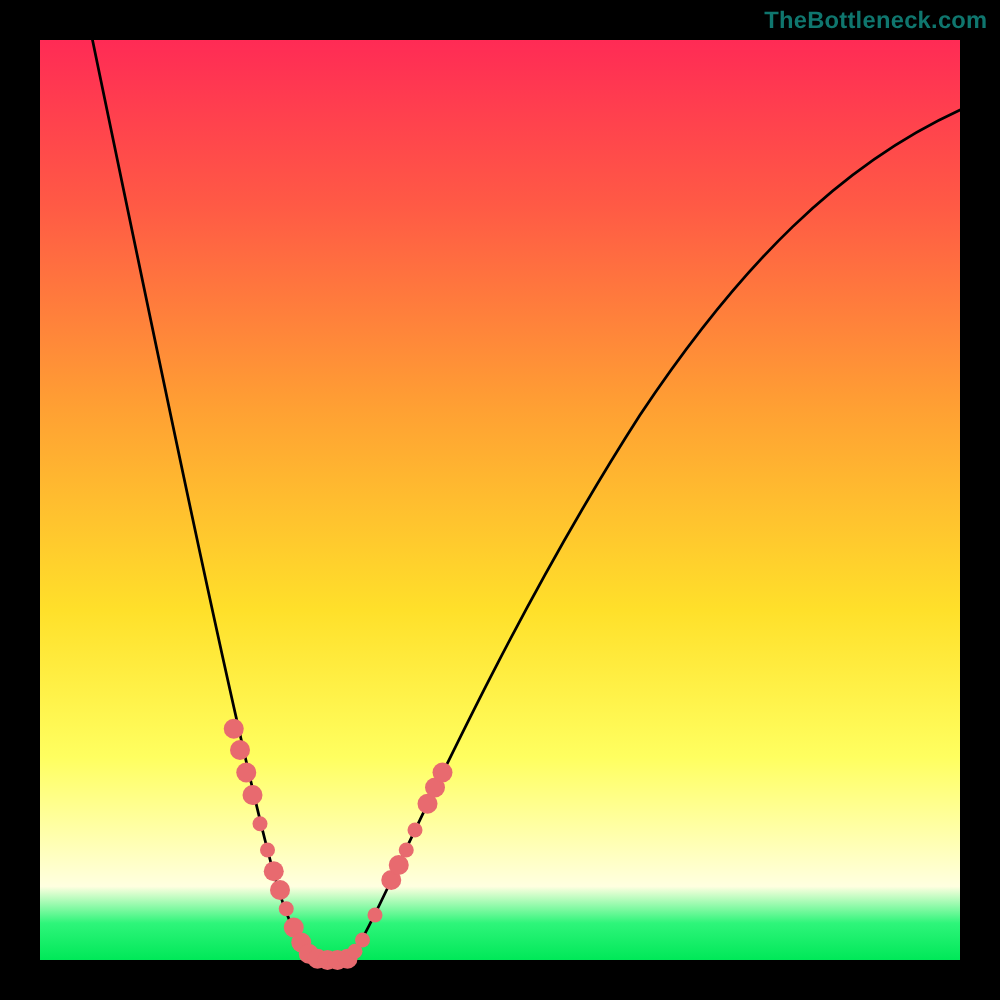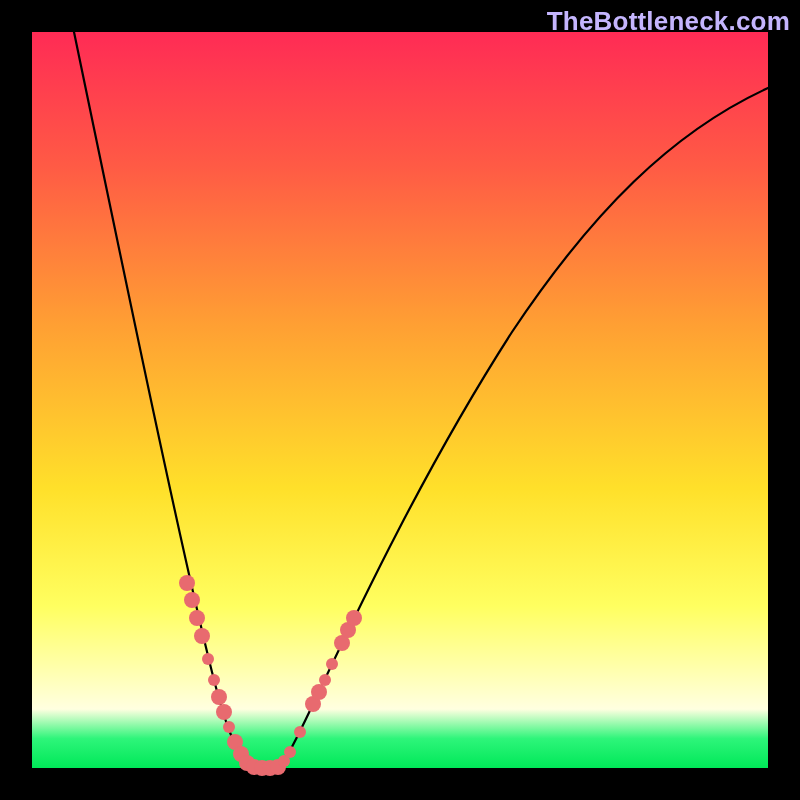--- a/index.html
+++ b/index.html
@@ -26,23 +26,23 @@
       #ffffe0 92%,
       #2ef57a 96%,
       #00e858 100%
     );
   }
   .watermark {
     position: absolute;
     top: 6px;
     right: 10px;
     font-family: Arial, Helvetica, sans-serif;
-    font-size: 26px;
+    font-size: 19px;
     font-weight: 600;
-    color: #c4b5fd;
+    color: #0f766e;
     letter-spacing: 0.2px;
     user-select: none;
   }
   svg {
     position: absolute;
     left: 32px;
     top: 32px;
     width: 736px;
     height: 736px;
     overflow: visible;

